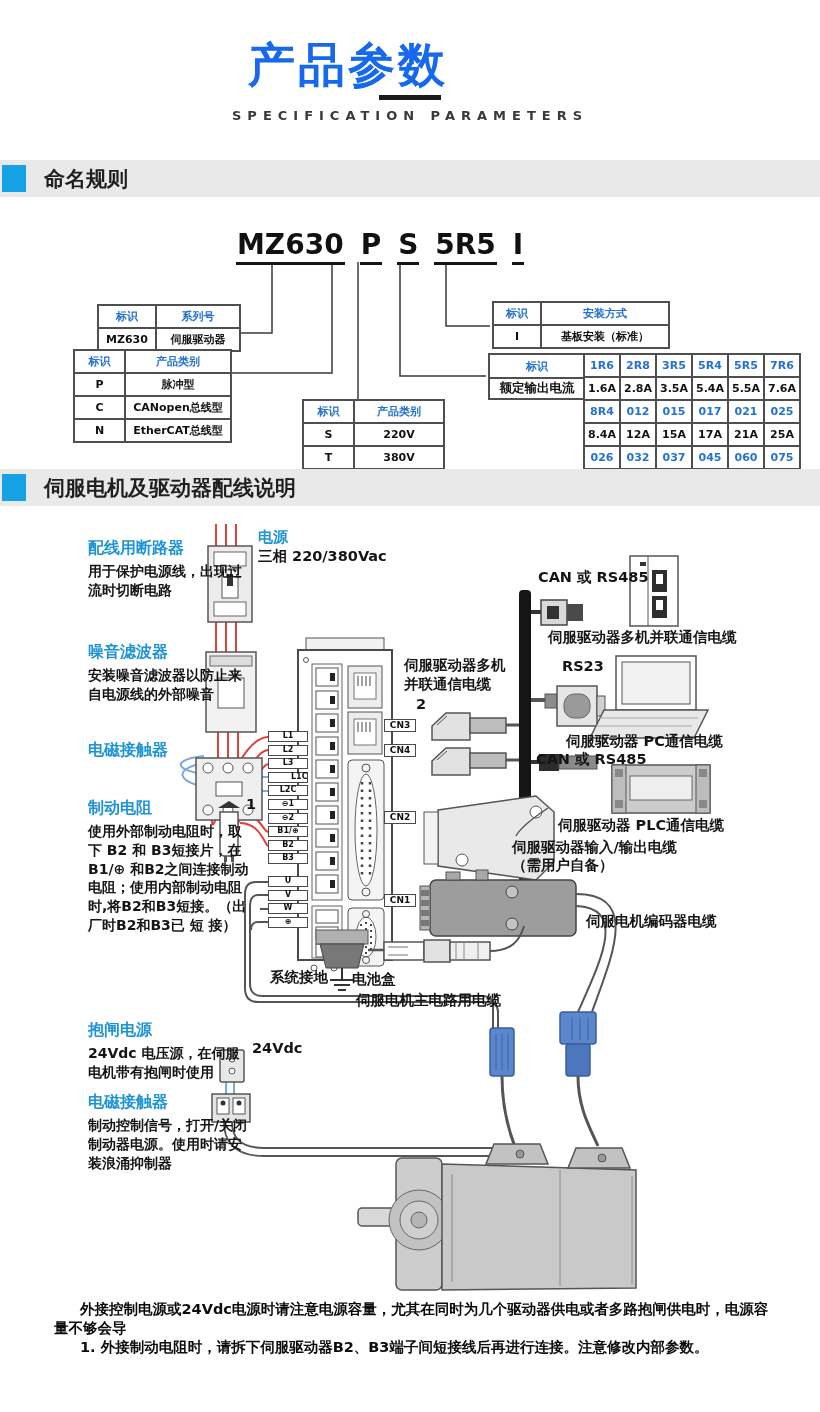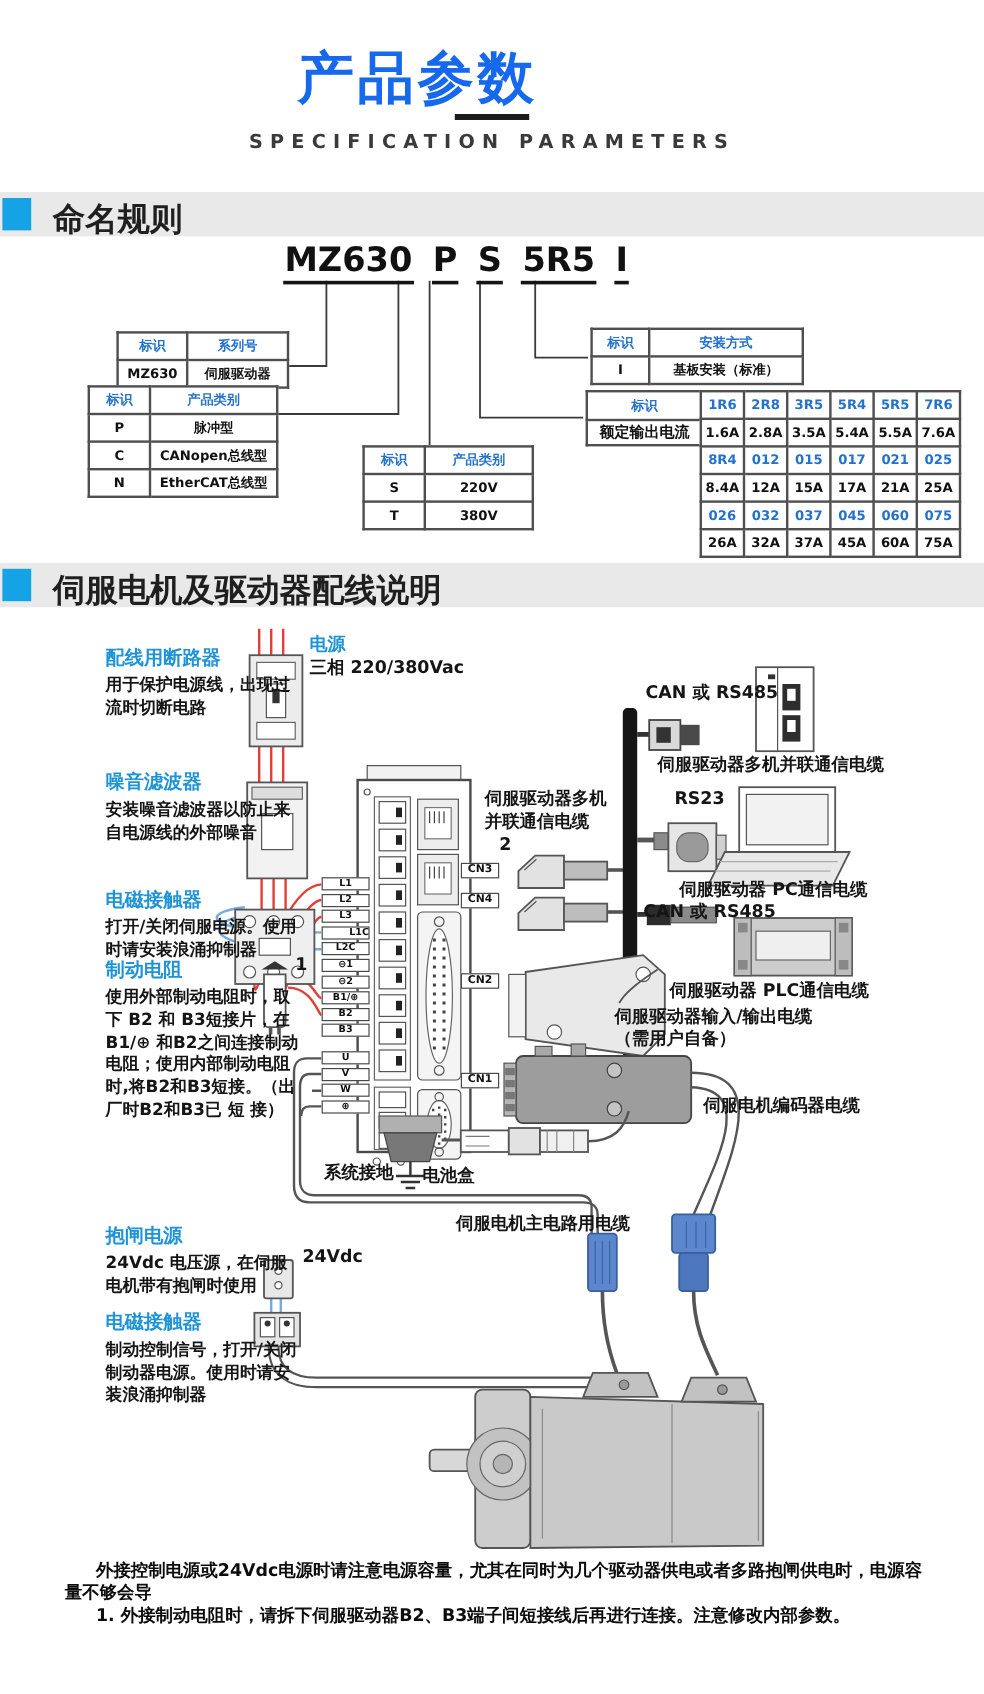--- a/index.html
+++ b/index.html
@@ -3,25 +3,25 @@
 <meta charset="utf-8">
 <style>
   html,body{margin:0;padding:0;background:#fff;}
   #page{position:relative;width:820px;height:1412px;background:#fff;overflow:hidden;
         font-family:"DejaVu Sans",sans-serif;}
   
   .title{position:absolute;left:0;top:34px;width:696px;text-align:center;
          font-size:47px;font-weight:bold;color:#1668ec;letter-spacing:3px;}
   .title-bar{position:absolute;left:379px;top:95px;width:62px;height:5px;background:#1b1b1b;}
   .subtitle{position:absolute;left:0;top:108px;width:820px;text-align:center;
-            font-size:16px;font-weight:bold;color:#3a3a3a;letter-spacing:6px;}
+            font-size:13px;font-weight:bold;color:#3a3a3a;letter-spacing:6px;}
   
   .secbar{position:absolute;left:0;width:820px;height:37px;background:#e9e9e9;}
   .secbar .sq{position:absolute;left:2px;top:5px;width:24px;height:27px;background:#16a3e6;}
-  .secbar .sectitle{position:absolute;left:44px;top:5px;font-size:27px;font-weight:600;color:#1f1f1f;}
+  .secbar .sectitle{position:absolute;left:44px;top:5px;font-size:21px;font-weight:600;color:#1f1f1f;}
   
   .ntable{border-collapse:collapse;position:absolute;background:#fff;}
   .ntable td{border:2px solid #4f4f4f;text-align:center;font-size:11px;font-weight:bold;
              color:#111;padding:0 3px;height:21px;}
   .ntable td.h{color:#2472cc;}
   .model{position:absolute;left:236px;top:12px;display:flex;gap:15px;
          font-size:28px;font-weight:bold;color:#111;}
   .model span{border-bottom:3px solid #151515;padding:0 1px 1px;}
   
   .note{position:absolute;width:160px;}
@@ -47,21 +47,21 @@
 
   <div class="title">产品参数</div>
   <div class="title-bar"></div>
   <div class="subtitle">SPECIFICATION PARAMETERS</div>
 
   <div class="secbar" style="top:160px;">
     <div class="sq"></div>
     <div class="sectitle">命名规则</div>
   </div>
 
-  <div style="position:absolute;left:0;top:188px;width:736px;height:266px;">
+  <div style="position:absolute;left:0;top:216px;width:736px;height:266px;">
     <svg width="820" height="266" style="position:absolute;left:0;top:0;">
       <g stroke="#3a3a3a" stroke-width="1.5" fill="none">
         <polyline points="272,46 272,117 230,117"></polyline>
         <polyline points="332,46 332,157 222,157"></polyline>
         <polyline points="358,46 358,184"></polyline>
         <polyline points="400,46 400,160 486,160"></polyline>
         <polyline points="446,46 446,110 490,110"></polyline>
       </g>
     </svg>
     <div class="model">
@@ -462,21 +462,20 @@
     <div class="note" style="left:88px;top:28px;">
       <h4>配线用断路器</h4>
       <p>用于保护电源线，出现过流时切断电路</p>
     </div>
     <div class="note" style="left:88px;top:132px;">
       <h4>噪音滤波器</h4>
       <p>安装噪音滤波器以防止来自电源线的外部噪音</p>
     </div>
     <div class="note" style="left:88px;top:230px;">
       <h4>电磁接触器</h4>
-      <p>打开/关闭伺服电源。使用时请安装浪涌抑制器</p>
     </div>
     <div class="note" style="left:88px;top:288px;width:166px;">
       <h4>制动电阻</h4>
       <p>使用外部制动电阻时，取下 B2 和 B3短接片，在B1/⊕ 和B2之间连接制动电阻；使用内部制动电阻时,将B2和B3短接。（出厂时B2和B3已 短 接）</p>
     </div>
     <div class="note" style="left:88px;top:510px;">
       <h4>抱闸电源</h4>
       <p>24Vdc 电压源，在伺服电机带有抱闸时使用</p>
     </div>
     <div class="note" style="left:88px;top:582px;">
@@ -511,21 +510,21 @@
     <div class="dlabel" style="left:548px;top:118px;">伺服驱动器多机并联通信电缆</div>
     <div class="dlabel" style="left:562px;top:148px;">RS23</div>
     <div class="dlabel" style="left:566px;top:222px;">伺服驱动器 PC通信电缆</div>
     <div class="dlabel" style="left:536px;top:240px;">CAN 或 RS485</div>
     <div class="dlabel" style="left:558px;top:306px;">伺服驱动器 PLC通信电缆</div>
     <div class="dlabel" style="left:512px;top:328px;">伺服驱动器输入/输出电缆</div>
     <div class="dlabel" style="left:512px;top:346px;">（需用户自备）</div>
     <div class="dlabel" style="left:586px;top:402px;">伺服电机编码器电缆</div>
     <div class="dlabel" style="left:270px;top:458px;">系统接地</div>
     <div class="dlabel" style="left:352px;top:460px;">电池盒</div>
-    <div class="dlabel" style="left:356px;top:500px;margin-left:24px;">伺服电机主电路用电缆</div>
+    <div class="dlabel" style="left:356px;top:481px;">伺服电机主电路用电缆</div>
     <div class="dlabel" style="left:252px;top:530px;">24Vdc</div>
   </div>
 
   <div id="footer">
     <div class="ind">外接控制电源或24Vdc电源时请注意电源容量，尤其在同时为几个驱动器供电或者多路抱闸供电时，电源容量不够会导</div>
     <div class="ind">1. 外接制动电阻时，请拆下伺服驱动器B2、B3端子间短接线后再进行连接。注意修改内部参数。</div>
 
   </div>
 
 </div>

